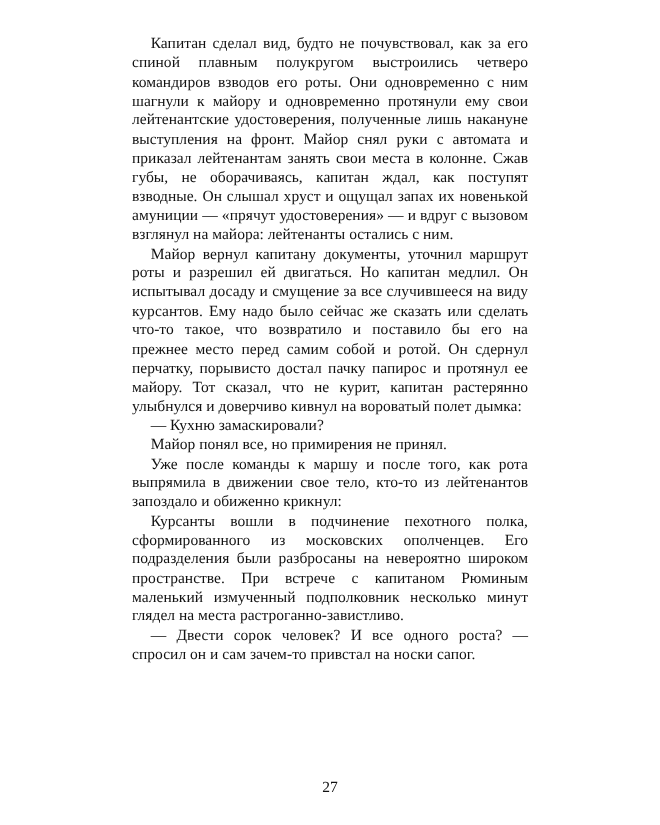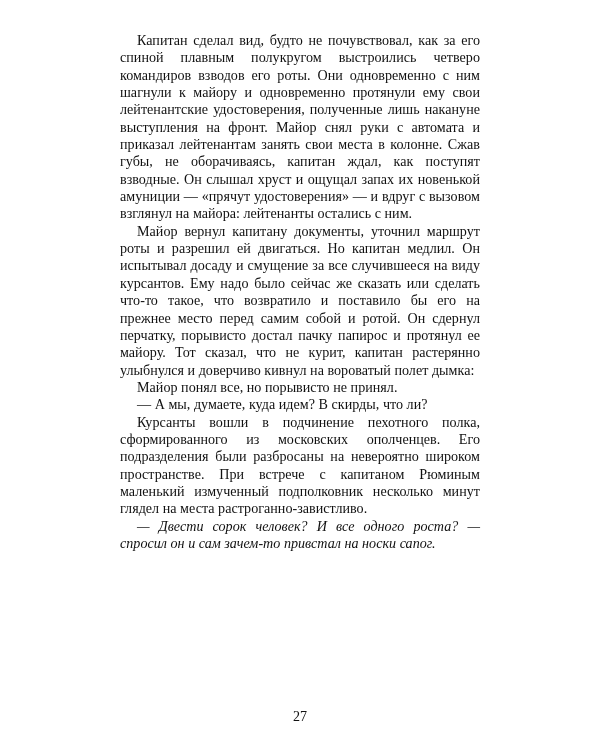--- a/index.html
+++ b/index.html
@@ -39,21 +39,20 @@
     text-indent: 17px;
     hyphens: manual;
     -webkit-hyphens: manual;
   }
   .para.dialogue {
     text-indent: 17px;
   }
   
   .para:last-child {
     margin-bottom: 0;
-    font-style: italic;
   }
   .page-number {
     position: absolute;
     left: 0;
     top: 708px;
     width: 600px;
     text-align: center;
     font-size: 14.1px;
     line-height: 17px;
     font-family: "Liberation Serif", "DejaVu Serif", serif;
@@ -61,21 +60,22 @@
   }
 </style>
 </head>
 <body>
 
 <div class="page">
 
   <div class="text-block">
     <p class="para">Капитан сделал вид, будто не почувствовал, как за его спиной плавным полукругом выстроились четверо командиров взводов его роты. Они одновременно с ним шагнули к майору и одновременно протянули ему свои лейтенантские удостоверения, полученные лишь накануне выступления на фронт. Майор снял руки с автомата и приказал лейтенантам занять свои места в колонне. Сжав губы, не оборачиваясь, капитан ждал, как поступят взводные. Он слышал хруст и ощущал запах их новенькой амуниции — «прячут удостоверения» — и вдруг с вызовом взглянул на майора: лейтенанты остались с ним.</p>
     <p class="para">Майор вернул капитану документы, уточнил маршрут роты и разрешил ей двигаться. Но капитан медлил. Он испытывал досаду и смущение за все случившееся на виду курсантов. Ему надо было сейчас же сказать или сделать что-то такое, что возвратило и поставило бы его на прежнее место перед самим собой и ротой. Он сдернул перчатку, порывисто достал пачку папирос и протянул ее майору. Тот сказал, что не курит, капитан растерянно улыбнулся и доверчиво кивнул на вороватый полет дымка:</p>
-    <p class="para">Майор понял все, но порывисто не принял.</p>
-    <p class="para dialogue">— А мы, думаете, куда идем? В скирды, что ли?</p>
+    <p class="para dialogue">— Кухню замаскировали?</p>
+    <p class="para">Майор понял все, но примирения не принял.</p>
+    <p class="para">Уже после команды к маршу и после того, как рота выпрямила в движении свое тело, кто-то из лейтенантов запоздало и обиженно крикнул:</p>
     <p class="para">Курсанты вошли в подчинение пехотного полка, сформированного из московских ополченцев. Его подразделения были разбросаны на невероятно широком пространстве. При встрече с капитаном Рюминым маленький измученный подполковник несколько минут глядел на места растроганно-завистливо.</p>
     <p class="para dialogue">— Двести сорок человек? И все одного роста? — спросил он и сам зачем-то привстал на носки сапог.</p>
   </div>
 
   <div class="page-number">27</div>
 
 </div>
 
 </body></html>

